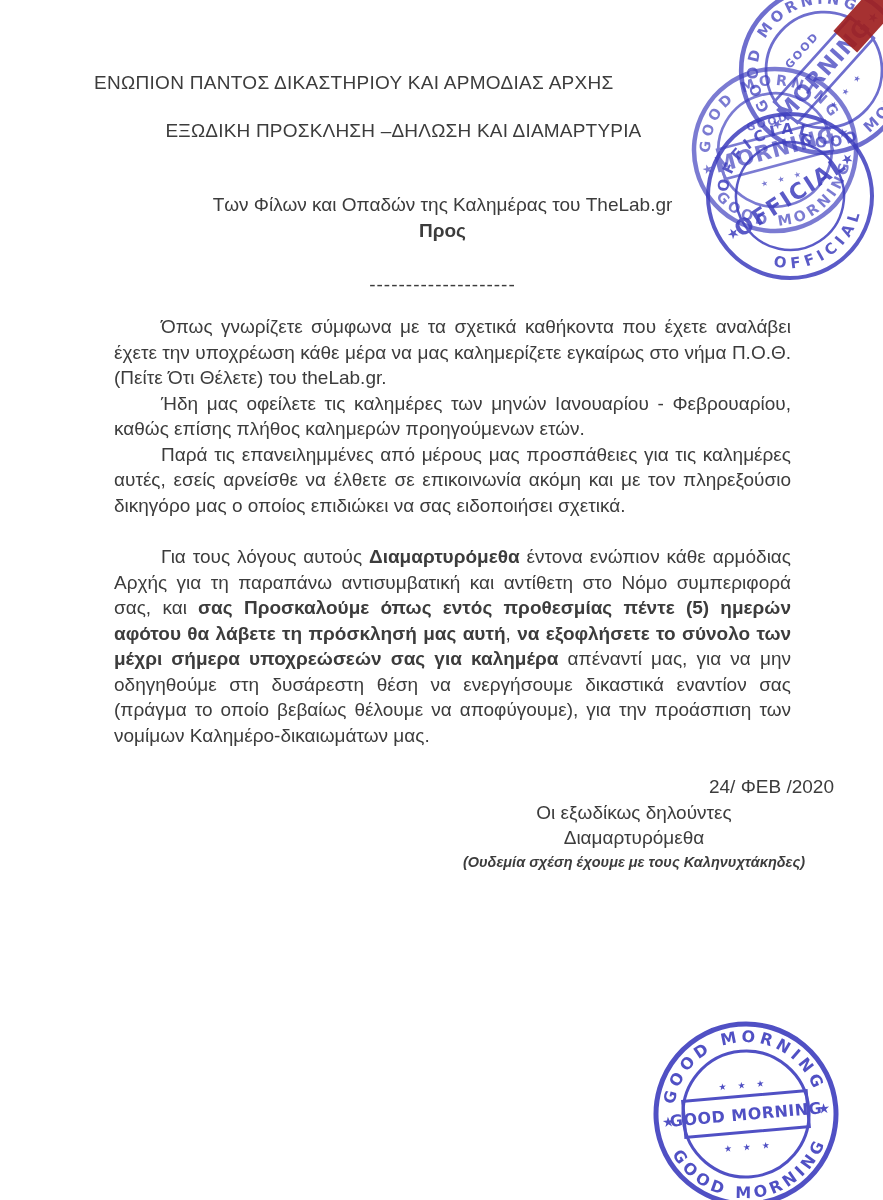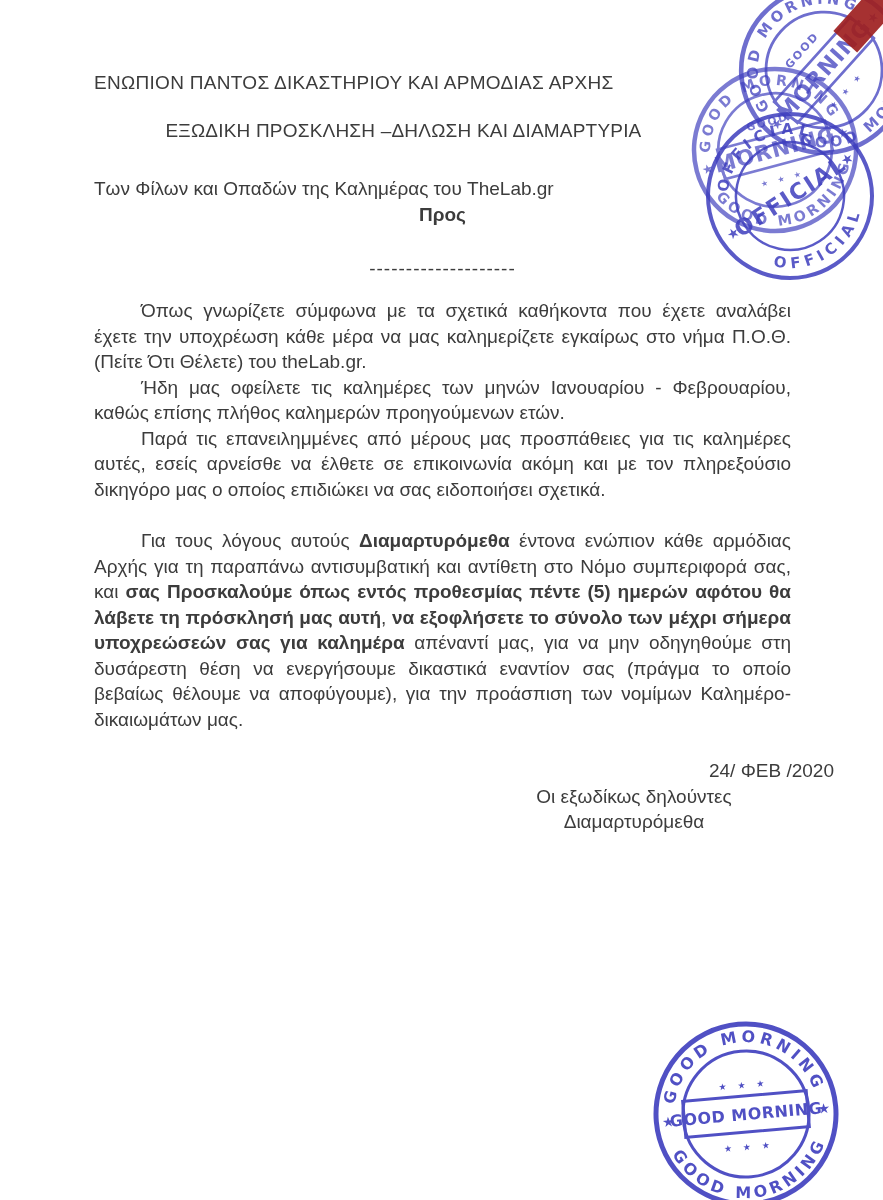--- a/index.html
+++ b/index.html
@@ -11,26 +11,26 @@
     overflow:hidden;
     font-family:"Liberation Sans", sans-serif;
     color:var(--text-color, #3c3c3c);
   }
   .content {
     position:absolute; left:94px; right:92px; top:0;
     font-size:19px; line-height:26px;
   }
   .header-line { margin-top:70px; text-align:left; padding-right:78px; letter-spacing:.3px; }
   .title-line  { margin-top:22px; text-align:center; padding-right:78px; font-weight:normal; letter-spacing:.2px; }
-  .sender-line { margin-top:32px; text-align:left; }
+  .sender-line { margin-top:48px; text-align:center; }
   .to-label    { text-align:center; font-weight:bold; }
   .recipient   { margin-top:22px; text-align:justify; }
   .divider     { margin-top:28px; text-align:center; letter-spacing:1px; }
   .body        { margin-top:16px; }
-  .body p      { text-align:justify; text-indent:47px; line-height:25.5px; }
+  .body p      { text-align:justify; text-indent:47px; line-height:25.5px;margin-left:20px; }
   .body p:last-child { margin-top:26px; }
   .b           { font-weight:bold; }
   .signature-block { margin-top:26px; margin-left:340px; width:400px; text-align:center; }
   .date-line   { line-height:26px;text-align:right; }
   .sig-line    { line-height:25px; }
   .sig-note    { font-size:14.5px; font-weight:bold; font-style:italic; margin-top:3px; line-height:18px; }
 
   
   .stamps-overlay { position:absolute; left:0; top:0; pointer-events:none; }
   .stamps-overlay text { font-family:"DejaVu Sans", sans-serif; fill:var(--stamp-blue,#3e3ebe); }
@@ -122,15 +122,16 @@
     <div class="body">
         <p><span>Όπως γνωρίζετε σύμφωνα με τα σχετικά καθήκοντα που έχετε αναλάβει έχετε την υποχρέωση κάθε μέρα να μας καλημερίζετε εγκαίρως στο νήμα Π.Ο.Θ. (Πείτε Ότι Θέλετε) του theLab.gr.</span></p>
         <p><span>Ήδη μας οφείλετε τις καλημέρες των μηνών Ιανουαρίου - Φεβρουαρίου, καθώς επίσης πλήθος καλημερών προηγούμενων ετών.</span></p>
         <p><span>Παρά τις επανειλημμένες από μέρους μας προσπάθειες για τις καλημέρες αυτές, εσείς αρνείσθε να έλθετε σε επικοινωνία ακόμη και με τον πληρεξούσιο δικηγόρο μας ο οποίος επιδιώκει να σας ειδοποιήσει σχετικά.</span></p>
         <p><span>Για τους λόγους αυτούς </span><span class="b">Διαμαρτυρόμεθα</span><span> έντονα ενώπιον κάθε αρμόδιας Αρχής για τη παραπάνω αντισυμβατική και αντίθετη στο Νόμο συμπεριφορά σας, και </span><span class="b">σας Προσκαλούμε όπως εντός προθεσμίας πέντε (5) ημερών  αφότου θα λάβετε τη πρόσκλησή μας αυτή</span><span>, </span><span class="b">να εξοφλήσετε το σύνολο των μέχρι σήμερα υποχρεώσεών σας για καλημέρα</span><span> απέναντί μας, για να μην οδηγηθούμε στη δυσάρεστη θέση να ενεργήσουμε δικαστικά εναντίον σας (πράγμα το οποίο βεβαίως θέλουμε να αποφύγουμε), για την προάσπιση των νομίμων Καλημέρο-δικαιωμάτων μας.</span></p>
       </div>
     <div class="signature-block">
       <p class="date-line">24/ ΦΕΒ /2020</p>
       <p class="sig-line">Οι εξωδίκως δηλούντες</p>
       <p class="sig-line">Διαμαρτυρόμεθα</p>
+      <p class="sig-note">(Ουδεμία σχέση έχουμε με τους Καληνυχτάκηδες)</p>
     </div>
   </div>
 </div>
 
 </body></html>

